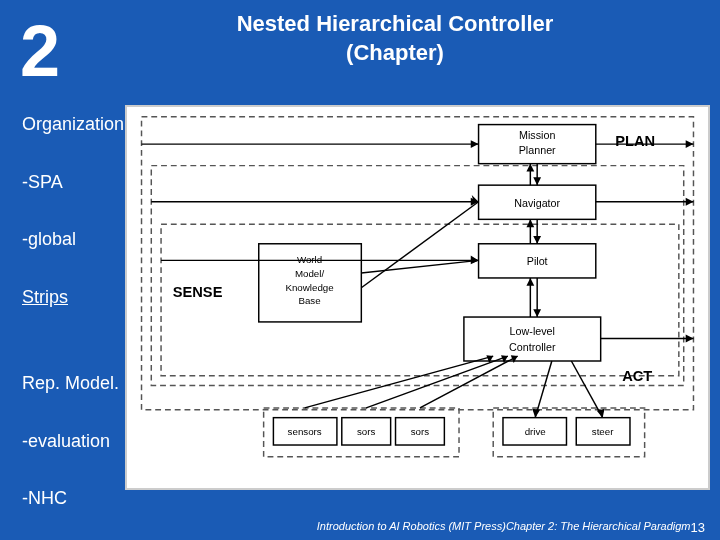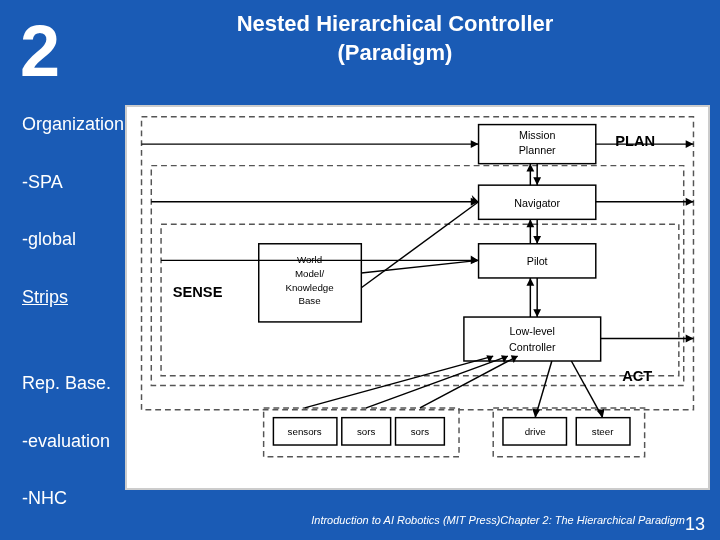--- a/index.html
+++ b/index.html
@@ -80,48 +80,48 @@
       display: flex;
       justify-content: flex-end;
       padding: 0 15px;
       color: white;
       font-size: 11px;
       font-style: italic;
     }
 
     .footer-right {
       font-style: normal;
-      font-size: 18px;
+      font-size: 13px;
     }
 
     
     .diagram-svg {
       width: 100%;
       height: 100%;
     }
   </style>
 </head>
 <body>
 
 <div class="slide-container">
 
   <div class="slide-number">2</div>
 
   <div class="slide-title">
     <span>Nested Hierarchical Controller</span><br>
-    <span>(Paradigm)</span>
+    <span>(Chapter)</span>
   </div>
 
   <div class="sidebar">
     <span class="sidebar-item">Organization</span><br>
     <span class="sidebar-item">-SPA</span><br>
     <span class="sidebar-item">-global</span><br>
     <span class="sidebar-item active">Strips</span><br>
     <br>
-    <span class="sidebar-item">Rep. Base.</span><br>
+    <span class="sidebar-item">Rep. Model.</span><br>
     <span class="sidebar-item">-evaluation</span><br>
     <span class="sidebar-item">-NHC</span><br>
     <span class="sidebar-item">-RCA</span><br>
     <span class="sidebar-item">Summary</span>
   </div>
 
   <div class="main-diagram">
     <svg class="diagram-svg" viewBox="0 0 585 390" xmlns="http://www.w3.org/2000/svg">
 
       <rect width="585" height="390" fill="white"></rect>

